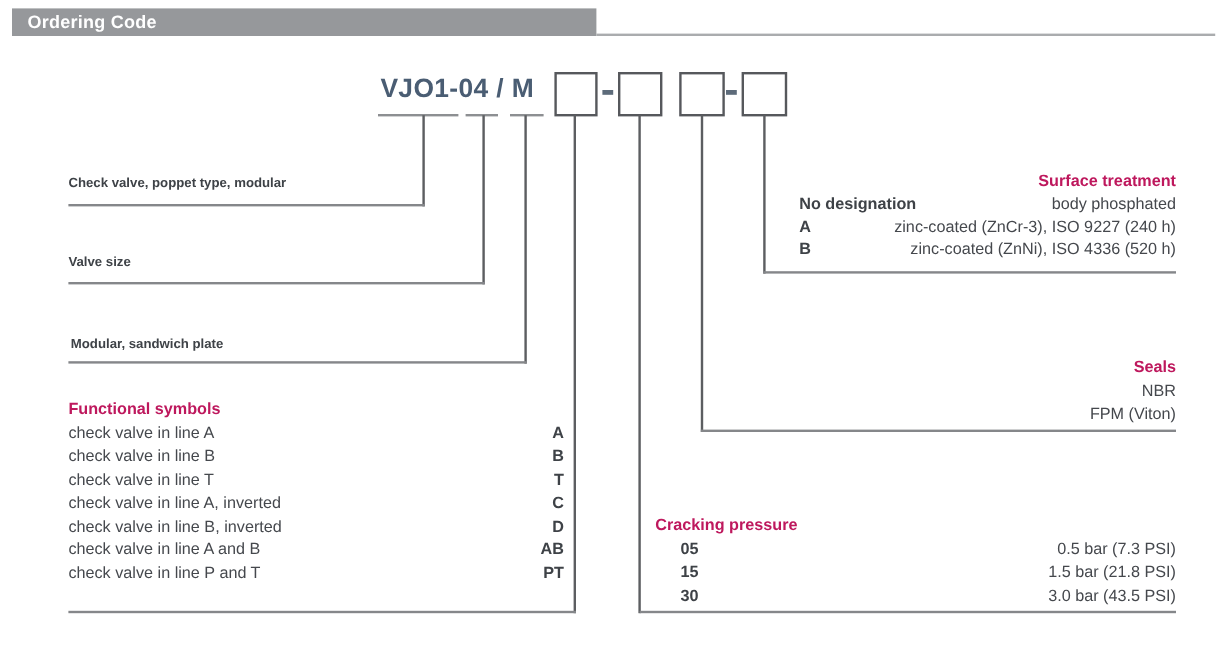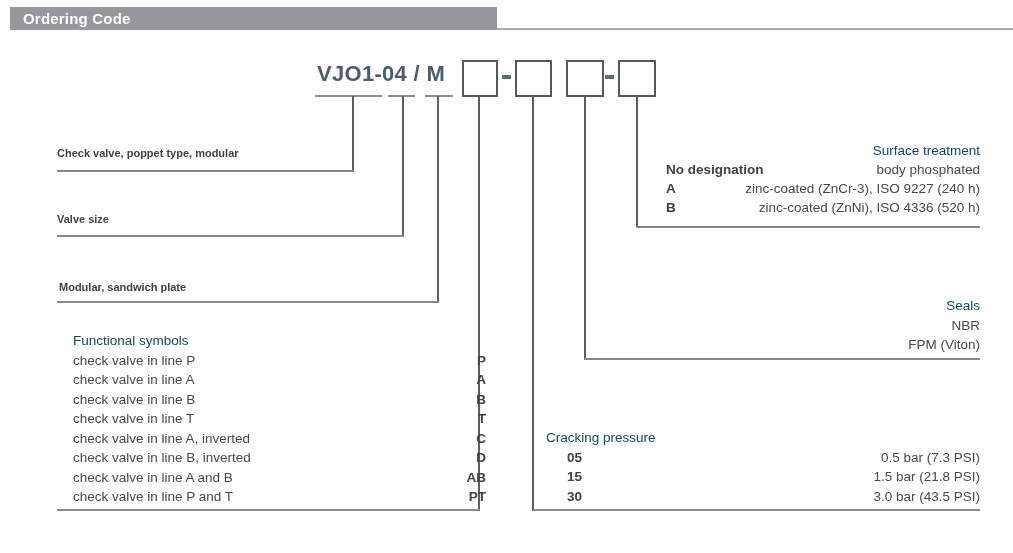--- a/index.html
+++ b/index.html
@@ -71,25 +71,25 @@
 
   
   .branch-label{
     font-size:11px;font-weight:bold;color:#3e4247;white-space:nowrap;
   }
   .lbl-type{left:57px;top:147px;}
   .lbl-size{left:57px;top:213px;}
   .lbl-modular{left:59px;top:281px;}
 
   .block{font-size:13.5px;line-height:19.5px;}
-  .block .title{font-weight:normal;color:#0c4a6e;}
+  .block .title{font-weight:bold;color:#be185d;}
   .row{display:flex;justify-content:space-between;}
   .row .code{font-weight:bold;color:#3e4247;padding-left:21px;}
 
-  .func-block{left:73px;top:331px;width:413px;}
+  .func-block{left:57px;top:331px;width:413px;}
   .crack-block{left:546px;top:428px;width:434px;}
   .crack-block .title{}
   .seals-block{left:740px;top:296px;width:240px;text-align:right;}
   .surface-block{left:645px;top:141px;width:335px;line-height:19px;}
   .surface-block .title{text-align:right;}
 </style>
 </head>
 <body>
 
 <div id="canvas">
@@ -127,24 +127,20 @@
   <div class="abs hline hl-seals"></div>
   <div class="abs hline hl-surface"></div>
 
   <div class="abs branch-label lbl-type">Check valve, poppet type, modular</div>
   <div class="abs branch-label lbl-size">Valve size</div>
   <div class="abs branch-label lbl-modular">Modular, sandwich plate</div>
 
   <div class="abs block func-block">
     <div class="title">Functional symbols</div>
     <div class="row">
-      <span>check valve in line P</span>
-      <span class="code">P</span>
-    </div>
-    <div class="row">
       <span>check valve in line A</span>
       <span class="code">A</span>
     </div>
     <div class="row">
       <span>check valve in line B</span>
       <span class="code">B</span>
     </div>
     <div class="row">
       <span>check valve in line T</span>
       <span class="code">T</span>

